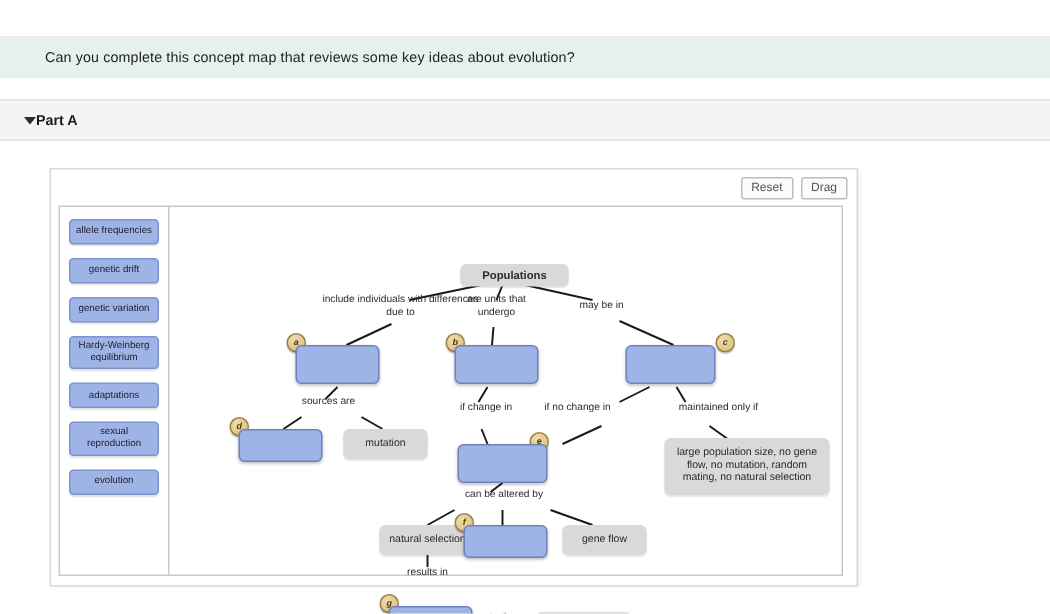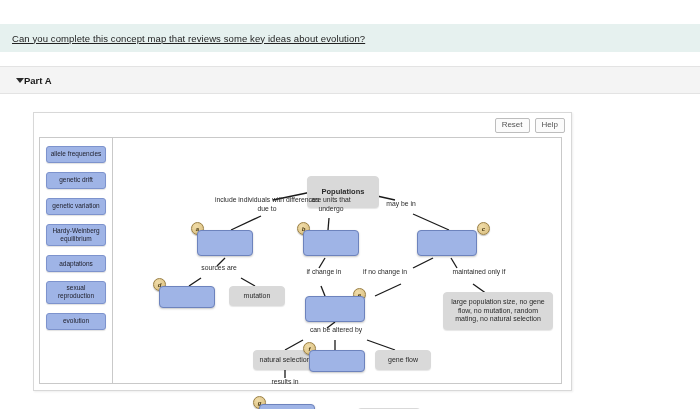--- a/index.html
+++ b/index.html
@@ -12,21 +12,21 @@
   }
   #root{position:relative;width:700px;height:409px;}
 
   
   .question-banner{
     position:absolute;left:0;top:24px;width:700px;height:28px;
     background:#e6f1ef;
     display:flex;align-items:center;
   }
   .question-banner .qtext{
-    padding-left:12px;font-size:9.5px;color:#222;letter-spacing:.1px;text-decoration:underline;
+    padding-left:30px;font-size:9.5px;color:#222;letter-spacing:.1px;
   }
 
   
   .part-strip{
     position:absolute;left:0;top:66px;width:700px;height:26px;
     background:#f4f4f4;border-top:1px solid #e3e3e3;border-bottom:1px solid #e3e3e3;
     display:flex;align-items:center;
   }
   .caret{
     margin-left:16px;width:0;height:0;
@@ -126,21 +126,21 @@
   <div class="part-strip">
     <span class="caret"></span>
     <span class="part-label">Part A</span>
   </div>
 
 
   <div class="panel">
 
     <div class="toolbar">
       <button class="tb-btn">Reset</button>
-      <button class="tb-btn">Help</button>
+      <button class="tb-btn">Drag</button>
     </div>
 
     <div class="workspace">
       <div class="divider"></div>
 
       <div class="bank">
         <div class="drag-label">allele frequencies</div>
         <div class="drag-label">genetic drift</div>
         <div class="drag-label">genetic variation</div>
         <div class="drag-label">Hardy-Weinberg equilibrium</div>
@@ -188,21 +188,21 @@
 
             <line x1="172" y1="232" x2="172" y2="240"></line>
             <line x1="172" y1="256" x2="172" y2="264"></line>
 
             <line x1="202" y1="280" x2="212" y2="280"></line>
 
             <line x1="234" y1="280" x2="244" y2="280"></line>
           </g>
         </svg>
 
-        <div class="node fixed bold" style="left:194px;top:38px;width:72px;height:32px;">Populations</div>
+        <div class="node fixed bold" style="left:194px;top:38px;width:72px;height:15px;">Populations</div>
 
         <div class="conn wrap" style="left:100px;top:58px;width:108px;">include individuals with differences due to</div>
 
         <div class="conn wrap" style="left:190px;top:58px;width:56px;">are units that undergo</div>
 
         <div class="conn" style="left:258px;top:62px;width:60px;">may be in</div>
 
         <div class="badge" style="left:78px;top:84px;">a</div>
         <div class="node blank" style="left:84px;top:92px;width:56px;height:26px;"></div>
 

